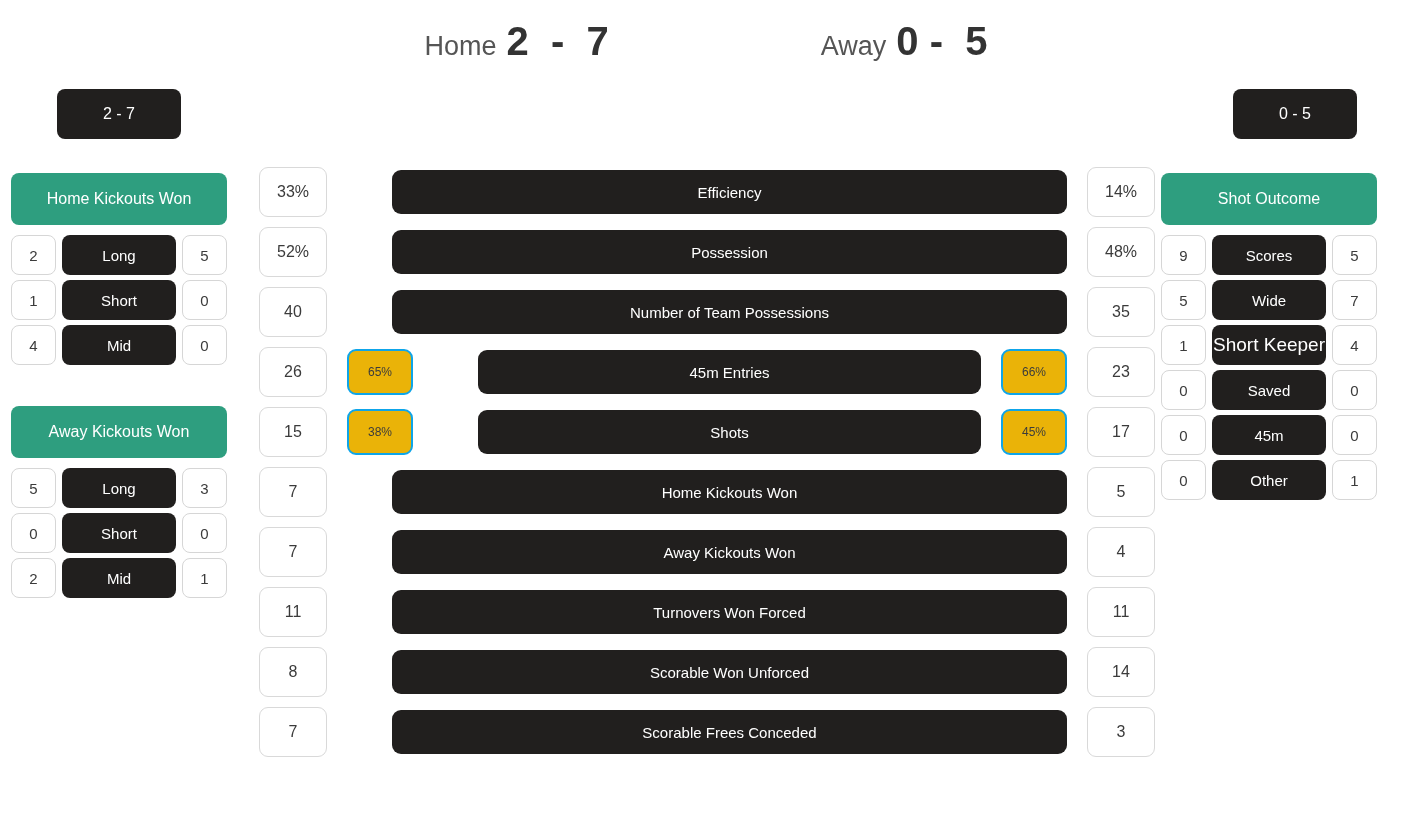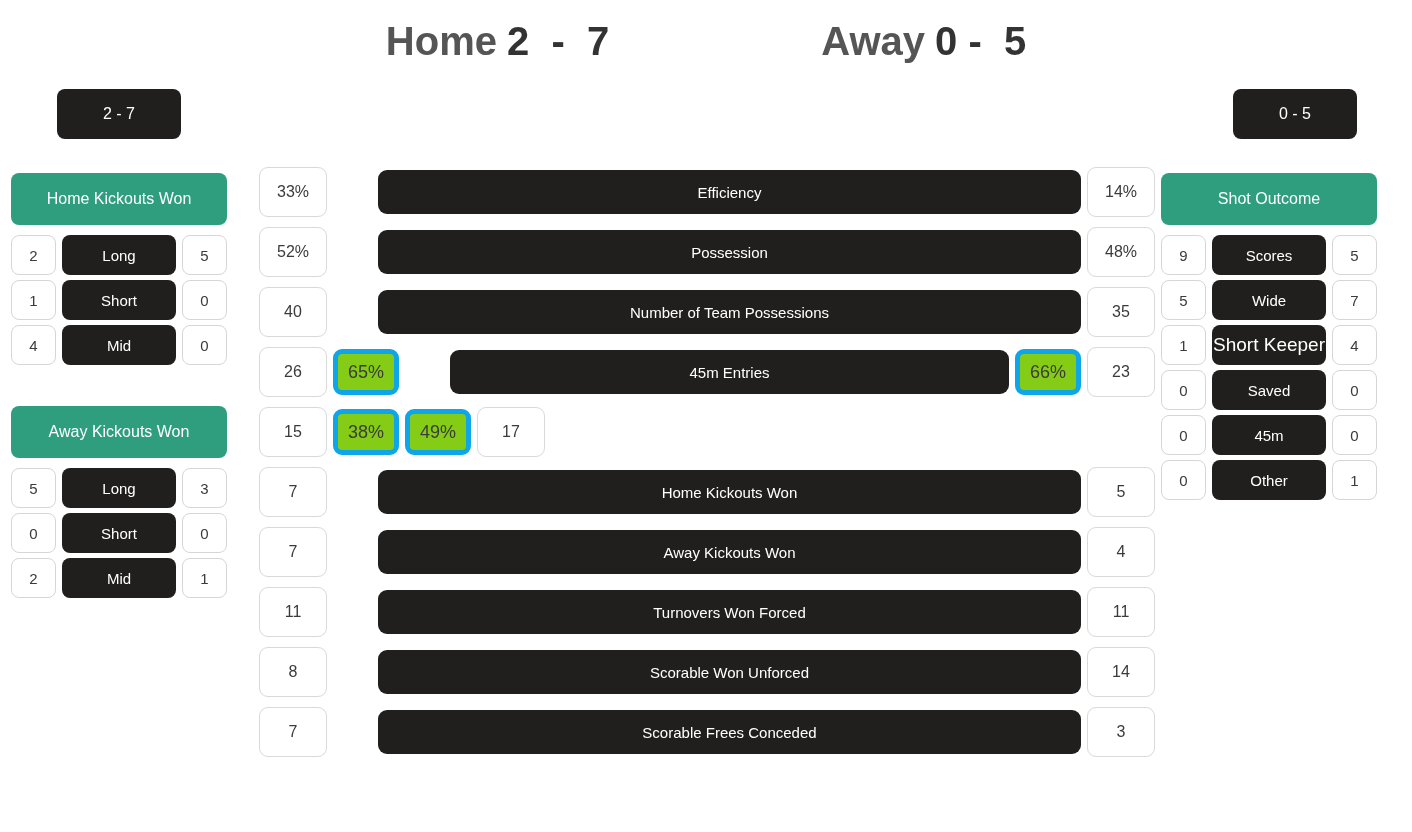--- a/index.html
+++ b/index.html
@@ -16,23 +16,23 @@
   .header {
     position: absolute;
     top: 8px; left: 0; width: 1412px;
     height: 66px;
     display: flex;
     justify-content: center;
     align-items: center;
   }
   .header-inner { display: flex; align-items: baseline; }
   .team-title {
-    font-size: 40px;
+    font-size: 27px;
     color: #555555;
-    font-weight: 700;
+    font-weight: 400;
     letter-spacing: 0px;
   }
   .team-score {
     font-size: 40px;
     color: #333333;
     font-weight: 700;
     margin-left: 10px;
     white-space: pre;
   }
   .header-gap { width: 212px; }
@@ -107,45 +107,45 @@
   
   .stats {
     position: absolute;
     top: 167px;
     left: 259px;
     width: 896px;
   }
   .stat-row {
     display: flex;
     align-items: center;
-    gap: 6px;
+    gap: 20px;
     margin-bottom: 10px;
     height: 50px;
   }
   .stat-val {
     width: 68px;
     height: 50px;
     border: 1px solid #d9d9d9;
     border-radius: 9px;
     background: #ffffff;
     color: #3b3b3b;
     font-size: 16px;
     display: flex;
     align-items: center;
     justify-content: center;
     flex: 0 0 68px;
   }
   .stat-pct {
     width: 66px;
     height: 46px;
-    border: 5px solid #0ea5e9;
+    border: 2px solid #0ea5e9;
     border-radius: 9px;
-    background: #84cc16;
+    background: #eab308;
     color: #3b3b3b;
-    font-size: 18px;
+    font-size: 12px;
     display: flex;
     align-items: center;
     justify-content: center;
     flex: 0 0 66px;
   }
   .stat-bar {
     flex: 1 1 auto;
     height: 44px;
     background: #211f1e;
     border-radius: 9px;
@@ -273,21 +273,22 @@
       <div class="stat-val">26</div>
       <div class="stat-pct">65%</div>
       <div class="stat-bar">45m Entries</div>
       <div class="stat-pct">66%</div>
       <div class="stat-val">23</div>
     </div>
 
     <div class="stat-row">
       <div class="stat-val">15</div>
       <div class="stat-pct">38%</div>
-      <div class="stat-pct">49%</div>
+      <div class="stat-bar">Shots</div>
+      <div class="stat-pct">45%</div>
       <div class="stat-val">17</div>
     </div>
 
     <div class="stat-row">
       <div class="stat-val">7</div>
       <div class="stat-bar">Home Kickouts Won</div>
       <div class="stat-val">5</div>
     </div>
 
     <div class="stat-row">

